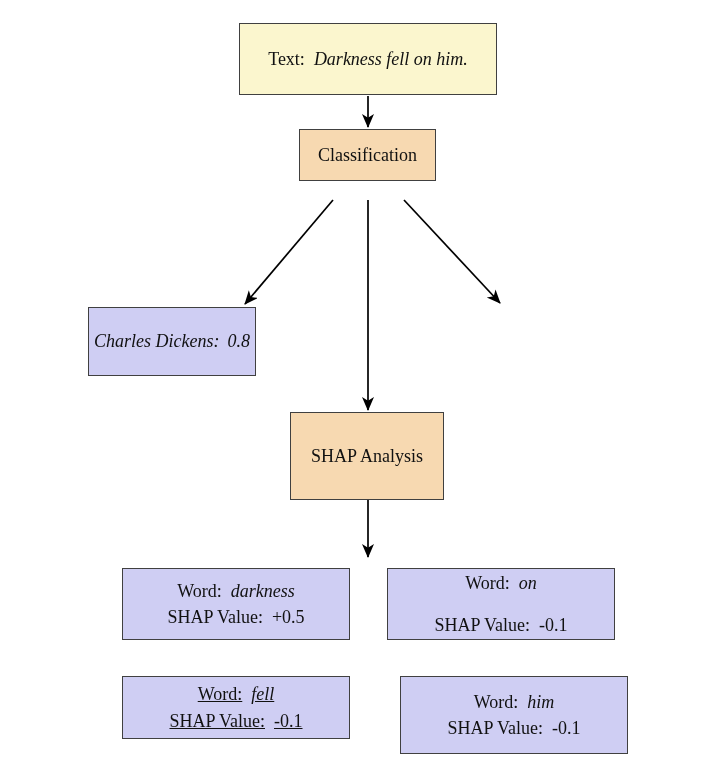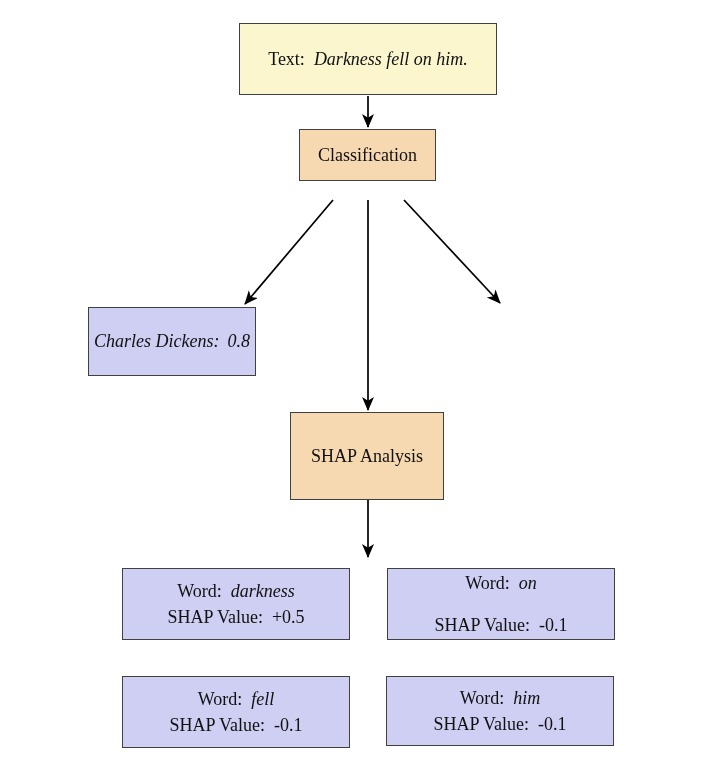--- a/index.html
+++ b/index.html
@@ -84,23 +84,23 @@
   <div class="node result" style="left:122px; top:568px; width:228px; height:72px;">
     <div><span>Word:</span><em class="gap">darkness</em></div>
     <div><span>SHAP Value:</span><span class="gap">+0.5</span></div>
   </div>
 
   <div class="node result" style="left:387px; top:568px; width:228px; height:72px;gap:16px;">
     <div><span>Word:</span><em class="gap">on</em></div>
     <div><span>SHAP Value:</span><span class="gap">-0.1</span></div>
   </div>
 
-  <div class="node result" style="left:122px; top:676px; width:228px; height:72px;">
+  <div class="node result" style="left:122px; top:676px; width:228px; height:63px;text-decoration:underline;">
     <div><span>Word:</span><em class="gap">fell</em></div>
     <div><span>SHAP Value:</span><span class="gap">-0.1</span></div>
   </div>
 
-  <div class="node result" style="left:386px; top:676px; width:228px; height:70px;">
+  <div class="node result" style="left:400px; top:676px; width:228px; height:78px;">
     <div><span>Word:</span><em class="gap">him</em></div>
     <div><span>SHAP Value:</span><span class="gap">-0.1</span></div>
   </div>
 
 </div>
 
 </body></html>

